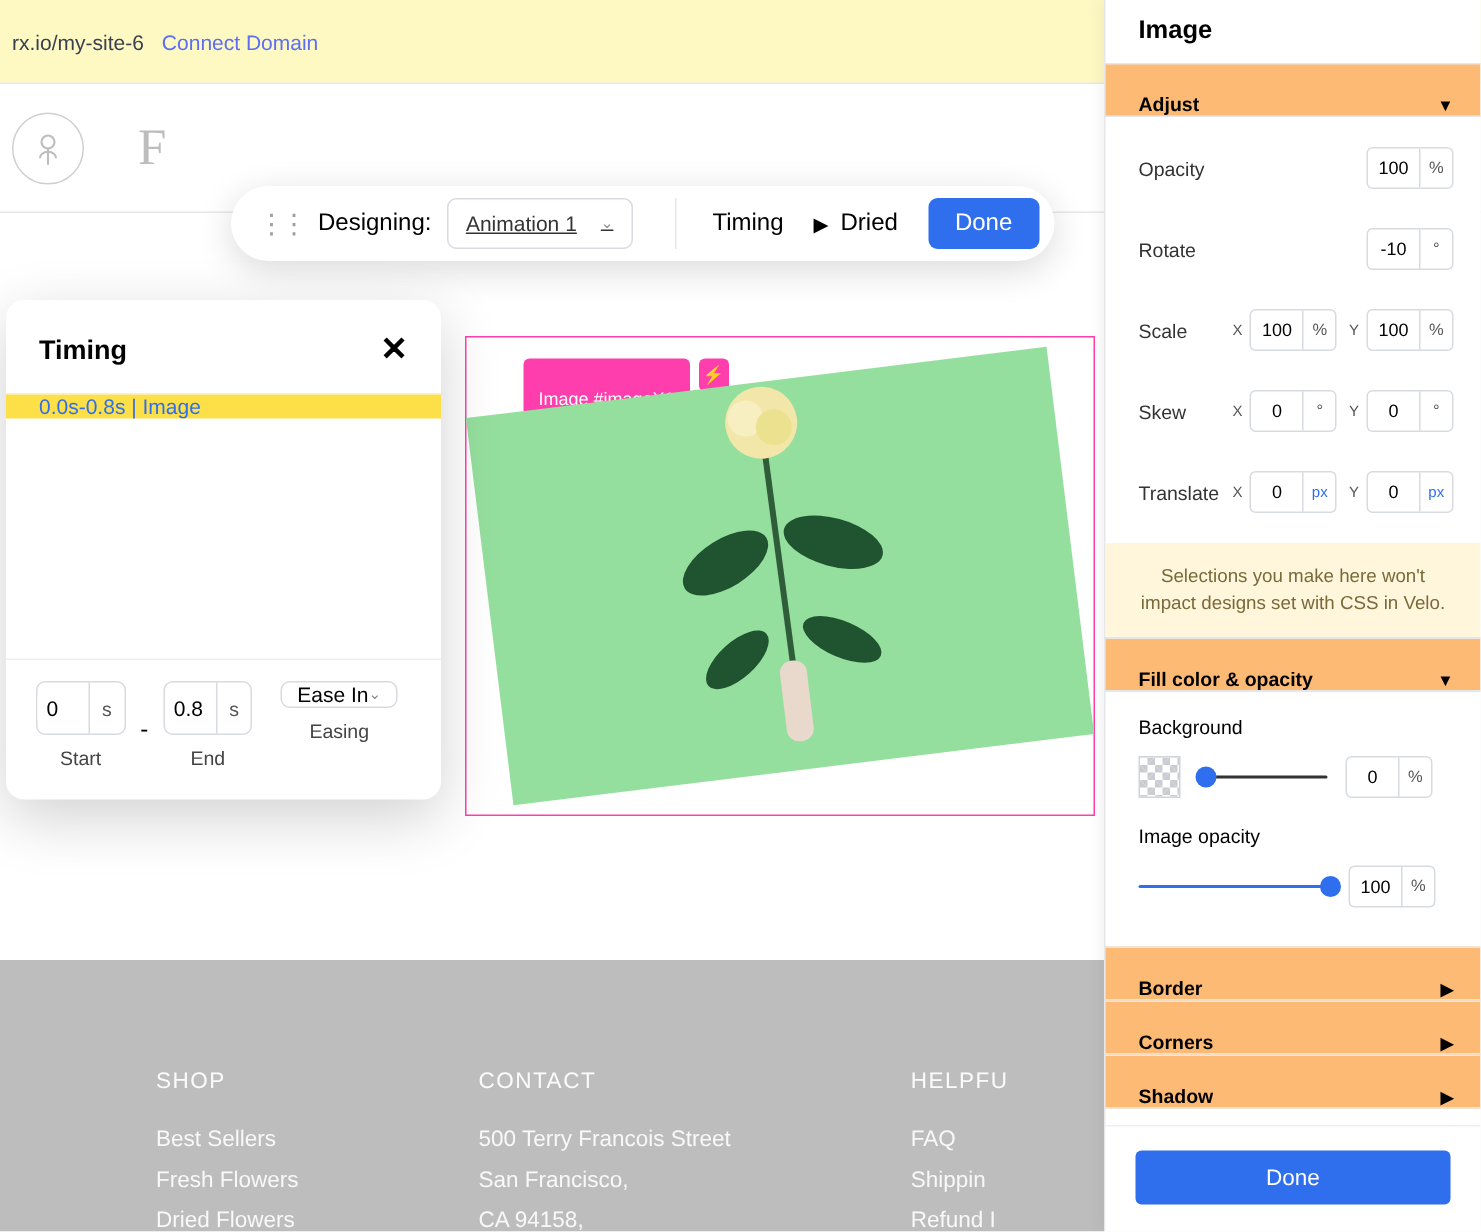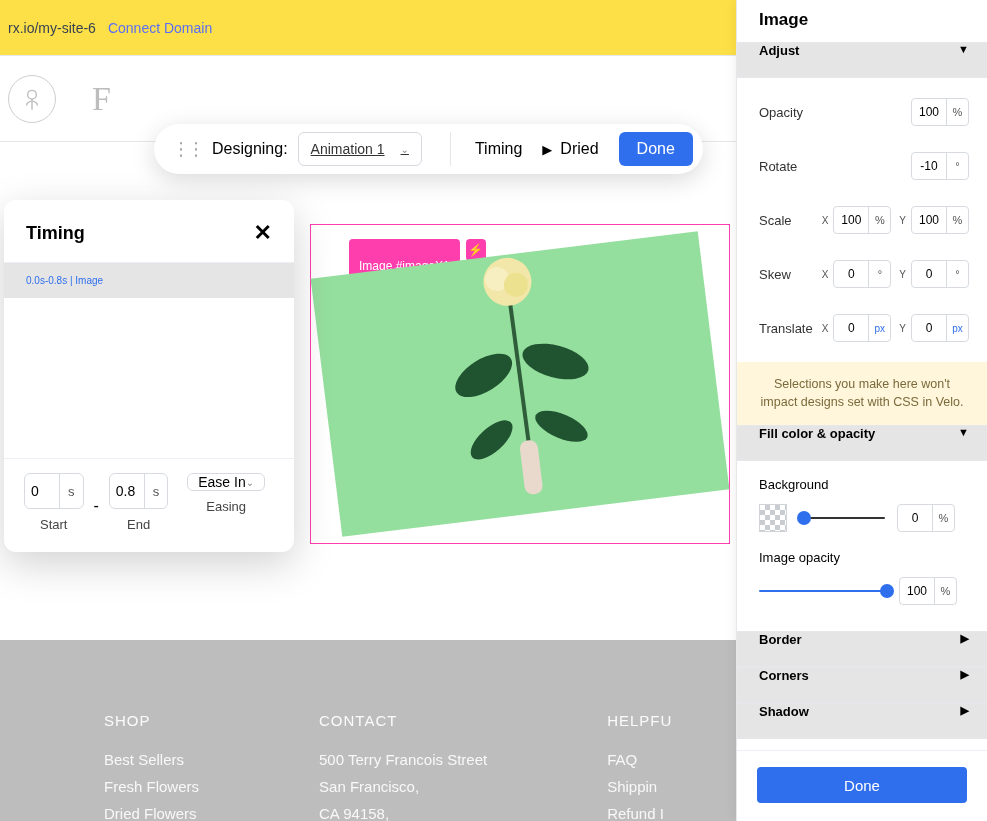--- a/index.html
+++ b/index.html
@@ -1,19 +1,19 @@
 <!DOCTYPE html>
 <html><head>
 <meta charset="utf-8">
 <style>
   * { box-sizing: border-box; margin: 0; padding: 0; font-family: -apple-system, BlinkMacSystemFont, "Helvetica Neue", Arial, sans-serif; }
   body { width: 987px; height: 821px; overflow: hidden; background: #fff; position: relative; }
 
   
-  .addr-bar { height: 56px; display: flex; align-items: center; padding: 0 8px; border-bottom: 1px solid #e5e7eb; font-size: 14px; z-index:1; position:relative; background:#fde047;}
+  .addr-bar { height: 56px; display: flex; align-items: center; padding: 0 8px; border-bottom: 1px solid #e5e7eb; font-size: 14px; z-index:1; position:relative; background:#fef9c3;}
   .addr-url { color: #374151; }
   .addr-link { color: #5b6ef5; margin-left: 12px; }
 
   
   .brand-row { height: 86px; border-bottom: 1px solid #e5e7eb; display:flex; align-items:center; padding:0 8px; position:relative; background:#fff; }
   .logo-circle { width:48px; height:48px; border:1px solid #cfcfcf; border-radius:50%; display:flex; align-items:center; justify-content:center; color:#bdbdbd; font-size:26px; }
   .brand-letter { margin-left: 36px; font-family: Georgia, serif; font-size: 34px; color:#bdbdbd; }
   .bell { position:absolute; right:50px; color:#b0b0b0; font-size:18px; }
 
   
@@ -26,21 +26,21 @@
   .tb-item { font-size:16px; font-weight:500; margin:0 10px; display:flex; align-items:center; gap:4px; }
   .tb-play { font-size:13px; margin-right:4px; }
   .tb-done { background:#2f6fed; color:#fff; border-radius:6px; height:34px; padding:0 18px; display:flex; align-items:center; font-size:16px; font-weight:500; margin-left:10px; }
 
   
   .timing-panel { position:absolute; left:4px; top:200px; width:290px; background:#fff; border-radius:12px; box-shadow:0 12px 40px rgba(0,0,0,0.18); z-index:30; overflow:hidden; }
   .tp-head { display:flex; align-items:center; justify-content:space-between; padding:20px 22px 16px 22px; }
   .tp-title { font-size:18px; font-weight:600; }
   .tp-close { font-size:22px; font-weight:700; cursor:pointer; }
   .tp-divider { height:1px; background:#eceff3; }
-  .tp-row { background:#e5e5e5; padding:12px 22px; font-size:10px; color:#2f6fed; }
+  .tp-row { background:#fde047; padding:0 22px; font-size:14px; color:#2f6fed; }
   .tp-body { height:160px; }
   .tp-controls { padding:14px 20px 20px 20px; display:flex; align-items:flex-start; gap:10px; }
   .tp-field { display:flex; flex-direction:column; align-items:center; gap:8px; }
   .tp-box { border:1px solid #d7dbe0; border-radius:6px; height:36px; display:flex; align-items:center; }
   .tp-box input { border:none; width:34px; text-align:left; padding:0 6px; font-size:14px; outline:none; }
   .tp-unit { border-left:1px solid #d7dbe0; padding:0 8px; font-size:13px; color:#555; height:100%; display:flex; align-items:center; }
   .tp-dash { align-self:center; margin-top:6px; }
   .tp-caption { font-size:13px; color:#444; }
   .tp-ease { border:1px solid #d7dbe0; border-radius:6px; height:36px; flex:1; display:flex; align-items:center; justify-content:flex-start; padding:0 10px; font-size:14px; }
 
@@ -54,21 +54,21 @@
 
   
   .footer-bg { position:absolute; left:0; top:640px; width:736px; height:181px; background:#868686; opacity:0.55; }
   .footer-cols { position:absolute; left:0; top:640px; width:736px; height:181px; color:#fff; display:flex; padding:72px 0 0 104px; gap:120px; font-family:Georgia,serif; }
   .footer-col h4 { font-size:15px; letter-spacing:1px; font-weight:400; margin-bottom:22px; opacity:0.95; }
   .footer-col div { font-size:15px; margin-bottom:10px; opacity:0.9; }
 
   
   .right-panel { position:absolute; right:0; top:0; width:251px; height:821px; background:#fff; border-left:1px solid #e5e7eb; box-shadow:-2px 0 10px rgba(0,0,0,0.06); z-index:100; display:flex; flex-direction:column; font-size:13px; }
   .rp-title { font-size:17px; font-weight:700; padding:10px 18px 12px 22px; }
-  .rp-section-head { background:#e5e5e5; height:36px; display:flex; align-items:flex-start; justify-content:space-between; padding:0 18px 0 22px; font-weight:700; font-size:13px; border-top:1px solid #e5e7eb; border-bottom:1px solid #e5e7eb; }
+  .rp-section-head { background:#fdba74; height:36px; display:flex; align-items:flex-end; justify-content:space-between; padding:0 18px 0 22px; font-weight:700; font-size:13px; border-top:1px solid #e5e7eb; border-bottom:1px solid #e5e7eb; }
   .rp-section-head .tri { font-size:11px; }
   .rp-body { padding: 20px 18px 6px 22px; }
   .rp-row { display:flex; align-items:center; justify-content:space-between; margin-bottom:26px; }
   .rp-row:last-child { margin-bottom:14px; }
   .rp-label { color:#333; }
   .val-box { border:1px solid #d7dbe0; border-radius:4px; height:28px; display:flex; align-items:center; }
   .val-box input { border:none; width:34px; text-align:center; font-size:12px; outline:none; padding:0 2px; }
   .val-unit { border-left:1px solid #d7dbe0; width:22px; height:100%; display:flex; align-items:center; justify-content:center; font-size:11px; color:#555; }
   .xy-label { font-size:10px; margin:0 5px 0 8px; color:#555; }
   .val-unit.blue { color:#2f6fed; font-size:10px; }

